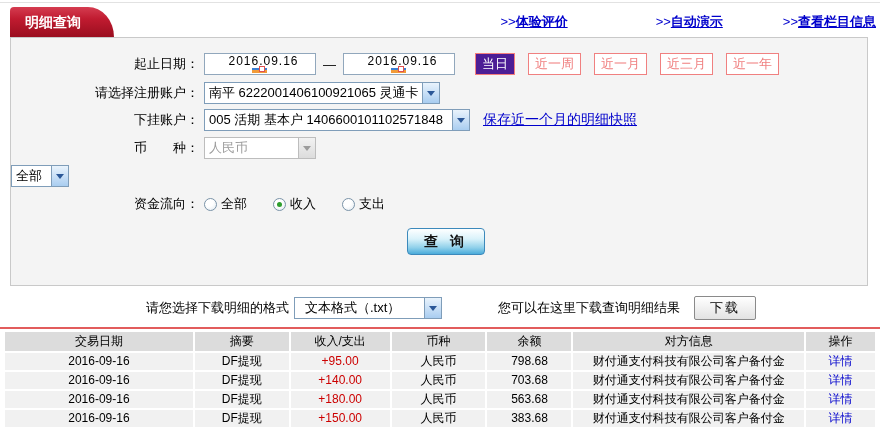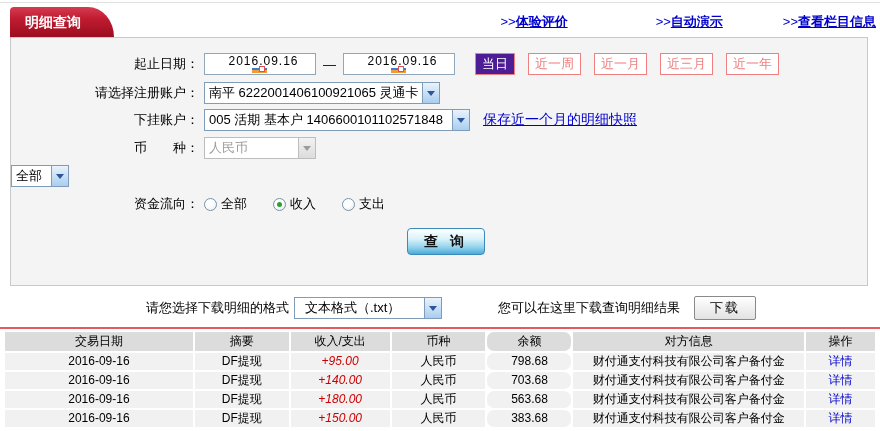--- a/index.html
+++ b/index.html
@@ -74,22 +74,22 @@
             display:flex; align-items:center; justify-content:center; }
 
   .red-divider { position:absolute; left:0; top:327px; width:880px; height:2px; background:#e25c5c; }
 
   .table { position:absolute; left:5px; top:332px; width:870px; }
   .trow { display:flex; margin-bottom:2px; }
   .tcell { background:#f1f1f1; height:17px; line-height:17px; text-align:center; font-size:12px;
            margin-right:2px; overflow:hidden; white-space:nowrap; }
   .trow.thead .tcell { background:#dcdcdc; height:19px; line-height:19px; }
   .tcell:last-child { margin-right:0; }
-  .c1{width:190px;} .c2{width:95px;} .c3{width:100px;} .c4{width:95px;} .c5{width:85px;border-radius:7px;} .c6{width:233px;} .c7{width:70px;}
-  .amount { color:#cc0000;font-style:italic; }
+  .c1{width:190px;} .c2{width:95px;} .c3{width:100px;} .c4{width:95px;} .c5{width:85px;} .c6{width:233px;} .c7{width:70px;}
+  .amount { color:#cc0000; }
   .detail-link { color:#0000cc; cursor:pointer; }
 </style>
 </head>
 <body>
 
 <div class="stage">
 
   <div class="top-line"></div>
 
   <div class="tab">

